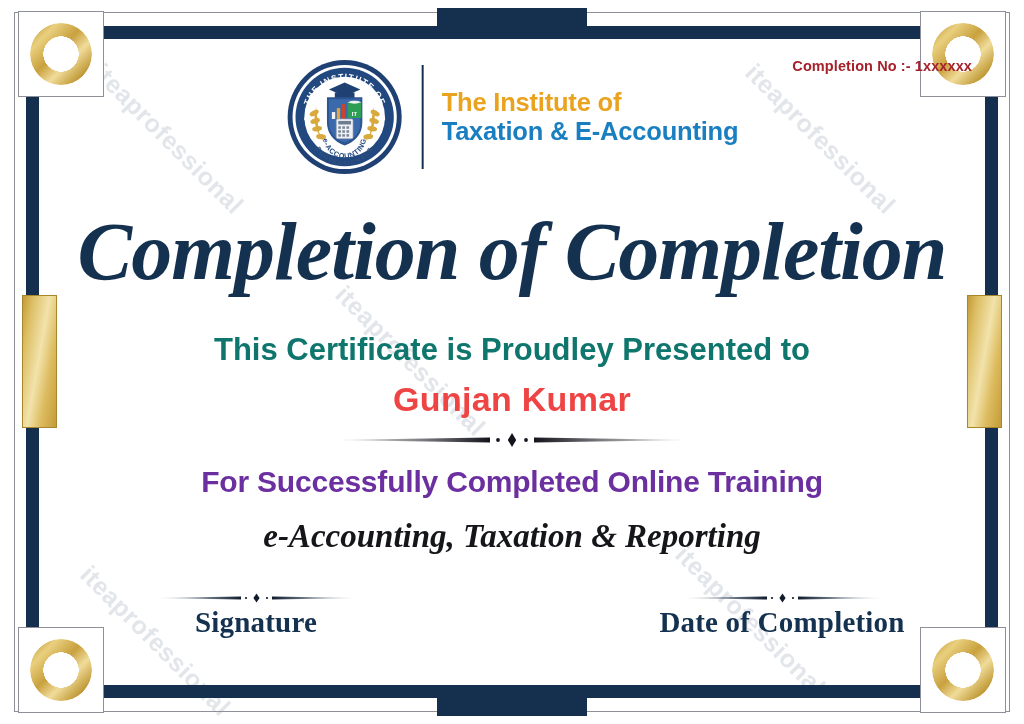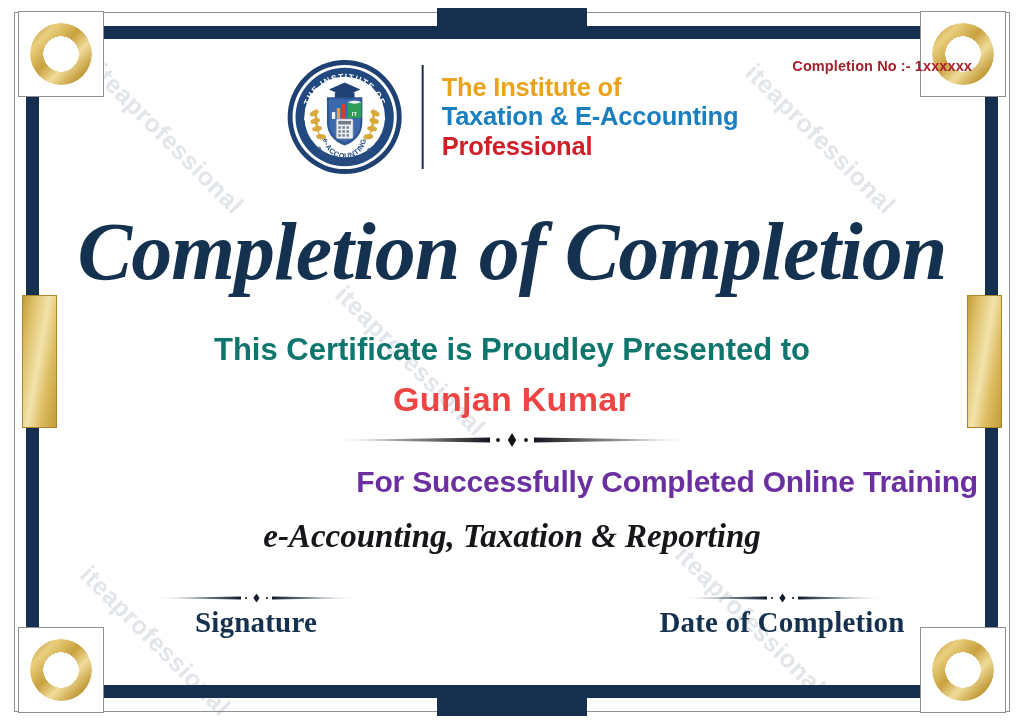--- a/index.html
+++ b/index.html
@@ -137,21 +137,21 @@
   
   .divider{
     position:absolute;left:50%;transform:translateX(-50%);
     width:380px;height:16px;
   }
   .divider-main{top:392px;}
   .divider svg{display:block;width:100%;height:100%;}
 
   .course{
     position:absolute;left:0;right:0;top:425px;
-    text-align:right;
+    text-align:center;
     font-family:"Liberation Sans",sans-serif;
     font-weight:bold;font-size:30px;color:#6b2fa0;
     letter-spacing:-.2px;
   }
 
   .subject{
     position:absolute;left:0;right:0;top:478px;
     text-align:center;
     font-family:"Liberation Serif",serif;
     font-style:italic;font-weight:bold;font-size:33px;color:#15161a;
@@ -282,21 +282,20 @@
           <text font-family="Liberation Sans, sans-serif" font-size="6.4" font-weight="bold" fill="#33507f" letter-spacing="1.2">
             <textPath href="#arcPro" startOffset="50%" text-anchor="middle">PROFESSIONALS</textPath>
           </text>
         </svg>
 
         <div class="divline"></div>
 
         <div class="orgname">
           <div class="org1">The Institute of</div>
           <div class="org2">Taxation &amp; E-Accounting</div>
-          <div class="org3">Professional</div>
         </div>
       </div>
     </div>
 
     <div class="title">Completion of Completion</div>
 
     <div class="presented">This Certificate is Proudley Presented to</div>
 
     <div class="recipient">Gunjan Kumar</div>
 

